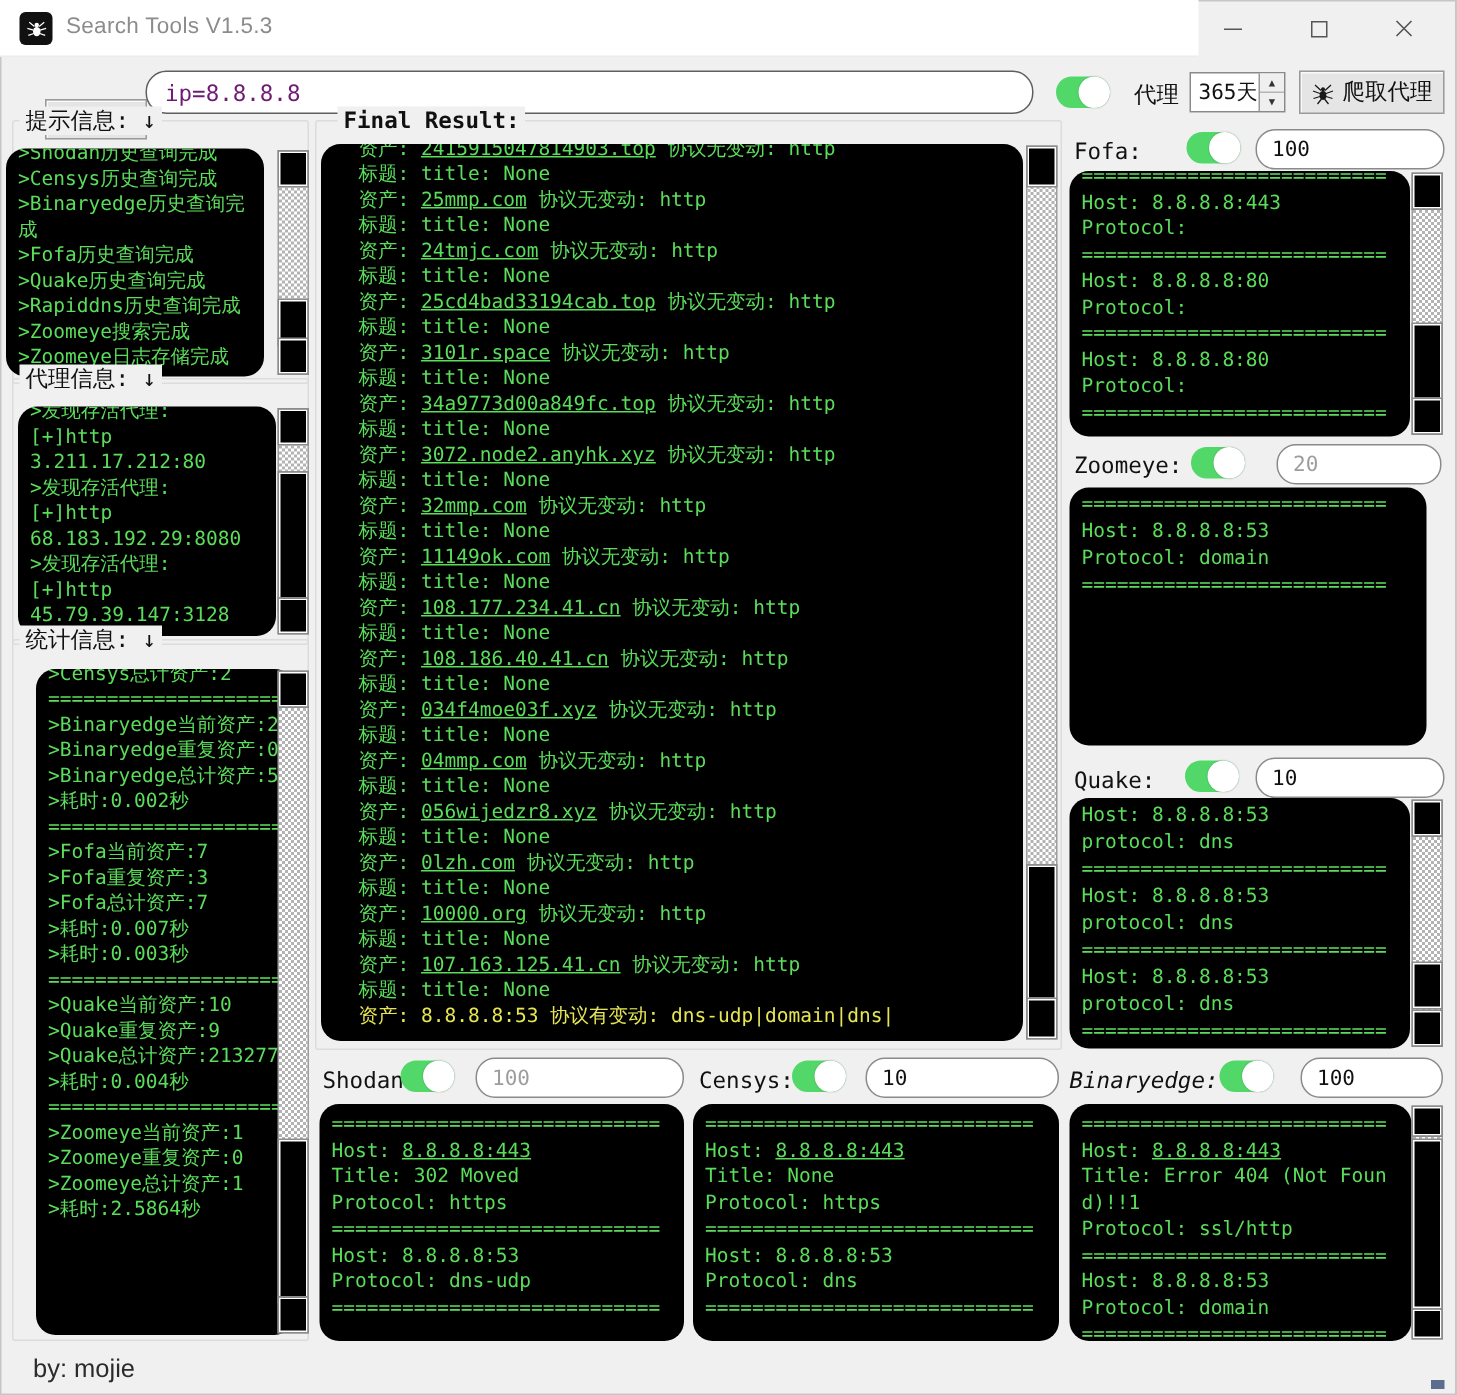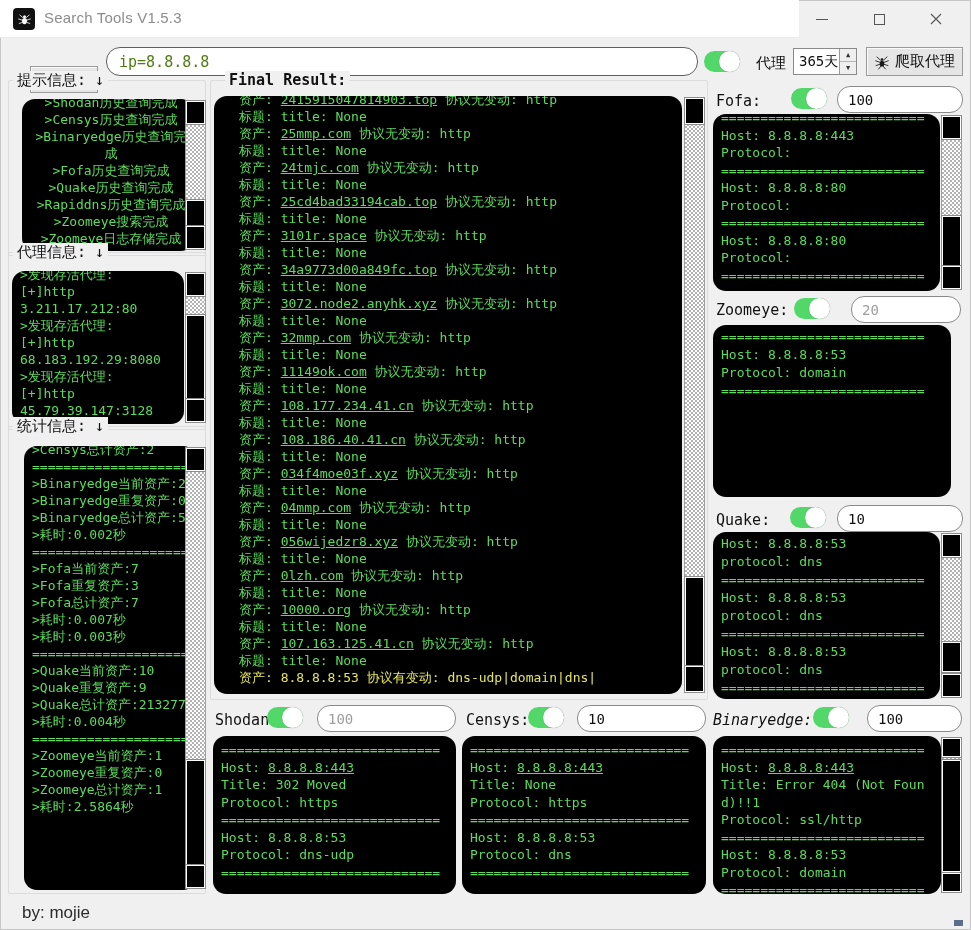--- a/index.html
+++ b/index.html
@@ -18,21 +18,21 @@
   .title-text{position:absolute;left:44px;top:9px;font:15px "Liberation Sans",sans-serif;color:#8c8c8c;letter-spacing:.2px;}
   .winbtn{position:absolute;top:0;width:50px;height:38px;display:flex;align-items:center;justify-content:center;cursor:default;}
   .wb-min{left:797px;} .wb-max{left:854px;} .wb-close{left:911px;}
   .glyph-min{width:12px;height:0;border-top:1px solid #555;display:block;}
   .glyph-max{width:11px;height:11px;border:1px solid #555;display:block;}
 
   
   .btn{position:absolute;background:#e5e5e5;border:1px solid #9a9a9a;display:flex;align-items:center;justify-content:center;gap:5px;font:15px "DejaVu Sans Mono",monospace;color:#111;box-shadow:inset 1px 1px 0 #fafafa;cursor:default;}
   .search-btn{left:30px;top:66px;width:68px;height:27px;}
   .crawl-btn{left:866px;top:47px;width:97px;height:29px;}
-  .search-input{position:absolute;left:106px;top:47px;width:592px;height:29px;border:1px solid #5f5f5f;border-radius:14px;background:#fff;font:15px "DejaVu Sans Mono",monospace;color:#4d7c0f;padding:8px 12px;outline:none;}
+  .search-input{position:absolute;left:97px;top:47px;width:592px;height:29px;border:1px solid #5f5f5f;border-radius:14px;background:#fff;font:15px "DejaVu Sans Mono",monospace;color:#701a75;padding:8px 12px;outline:none;}
   .toggle{position:absolute;width:36px;height:21px;border-radius:11px;background:var(--togglegreen);cursor:default;}
   .toggle::after{content:"";position:absolute;right:0;top:0;width:21px;height:21px;border-radius:50%;background:#fff;box-shadow:0 0 1px rgba(0,0,0,.35);}
   .tg-main{left:704px;top:51px;}
   .label{position:absolute;font:15px "DejaVu Sans Mono",monospace;color:#111;white-space:nowrap;}
   .proxy-label{left:756px;top:54px;}
   .spinner{position:absolute;left:793px;top:48px;width:64px;height:27px;border:1px solid #8a8a8a;background:#fff;display:flex;}
   .spin-val{flex:1;display:flex;align-items:center;padding-left:5px;font:14px "DejaVu Sans Mono",monospace;color:#111;text-align:right;}
   .spin-btns{width:17px;display:flex;flex-direction:column;border-left:1px solid #9a9a9a;}
   .spin-btns span{flex:1;display:flex;align-items:center;justify-content:center;font-size:7px;color:#333;background:#efefef;cursor:default;}
   .spin-btns span:first-child{border-bottom:1px solid #b5b5b5;}
@@ -116,21 +116,21 @@
         <ellipse cx="12" cy="14.5" rx="3.4" ry="4.4" fill="#1a1a1a"></ellipse>
         <circle cx="12" cy="8.2" r="2" fill="#1a1a1a"></circle>
         <path d="M10 9.5 L4 4 M14 9.5 L20 4 M9 12.5 L2 10 M15 12.5 L22 10 M9 15.5 L2.5 17.5 M15 15.5 L21.5 17.5 M10.5 18 L6.5 23 M13.5 18 L17.5 23" stroke="#1a1a1a" stroke-width="1.3" fill="none"></path>
       </svg>
     <span>爬取代理</span>
   </div>
 
   <div class="fs" style="left:8px;top:80px;width:198px;height:176px;">
     <span class="lg">提示信息: ↓</span>
   </div>
-  <div class="term" style="left:22px;top:99px;width:172px;height:152px;text-align:center;">
+  <div class="term" style="left:4px;top:99px;width:172px;height:152px;">
       <div class="tl cut"><span>&gt;Shodan历史查询完成</span></div>
       <div class="tl"><span>&gt;Censys历史查询完成</span></div>
       <div class="tl"><span>&gt;Binaryedge历史查询完成</span></div>
       <div class="tl"><span>&gt;Fofa历史查询完成</span></div>
       <div class="tl"><span>&gt;Quake历史查询完成</span></div>
       <div class="tl"><span>&gt;Rapiddns历史查询完成</span></div>
       <div class="tl"><span>&gt;Zoomeye搜索完成</span></div>
       <div class="tl"><span>&gt;Zoomeye日志存储完成</span></div>
     </div>
   <div class="sb" style="left:185px;top:100px;height:150px;">

